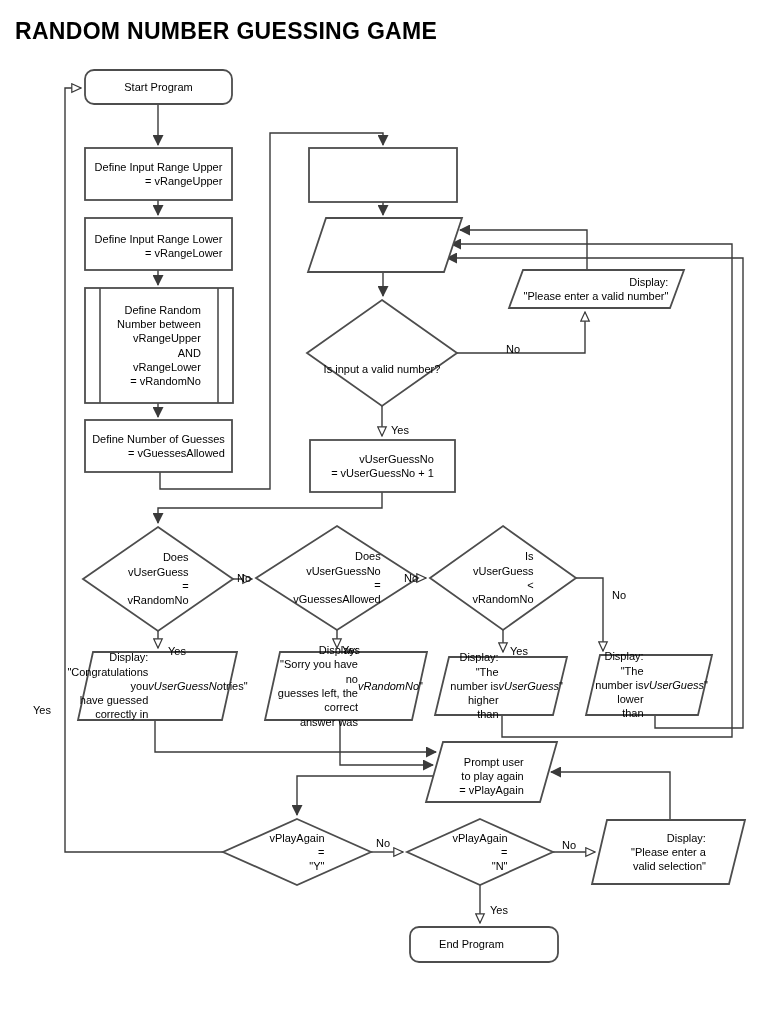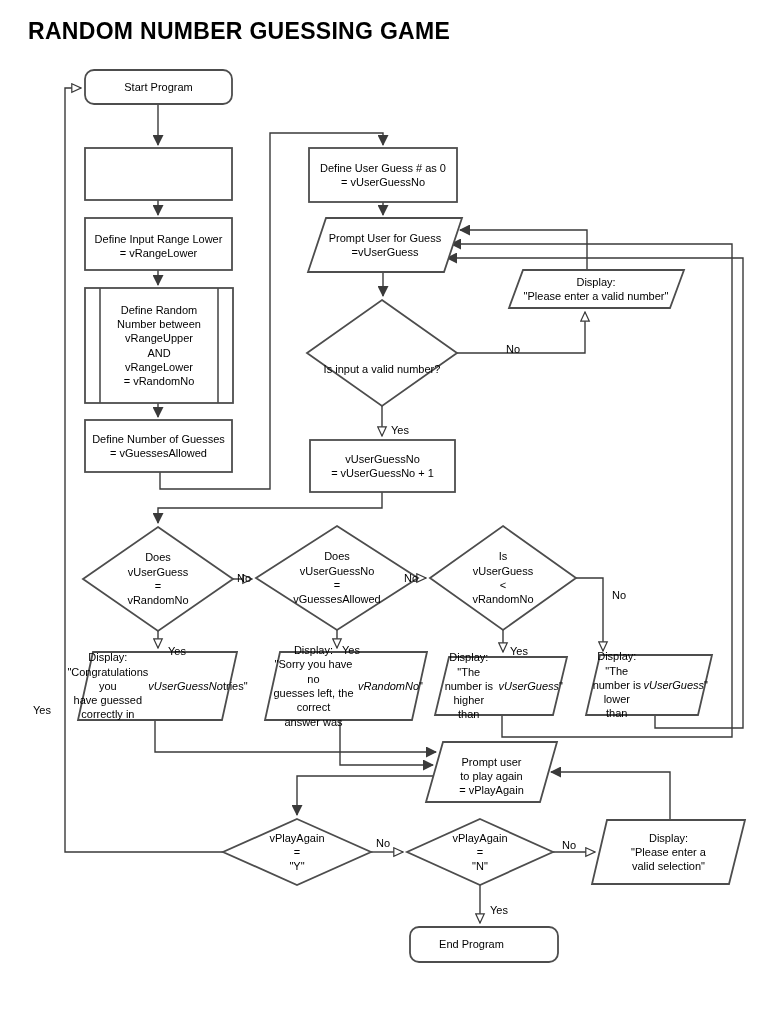--- a/index.html
+++ b/index.html
@@ -9,31 +9,31 @@
     --line:#3a3a3a;
     --text:#000000;
   }
   *{box-sizing:border-box;margin:0;padding:0;}
   body{background:#e8e8e8;font-family:"Liberation Sans",sans-serif;}
   .page{
     position:relative;width:768px;height:1024px;background:var(--background);
     overflow:hidden;margin:0 auto;
   }
   .title{
-    position:absolute;left:28px;top:18px;
+    position:absolute;left:15px;top:18px;
     font:bold 23px/1.2 "Liberation Sans",sans-serif;
     letter-spacing:.3px;color:var(--text);
   }
   svg.canvas{position:absolute;left:0;top:0;}
   svg .shape{fill:var(--shape_fill);stroke:var(--shape_stroke);stroke-width:1.8;}
   svg .bar{stroke:var(--shape_stroke);stroke-width:1.6;}
   svg .conn{fill:none;stroke:var(--line);stroke-width:1.4;}
   .node-label{
     position:absolute;display:flex;align-items:center;justify-content:center;
-    text-align:center;font:11px/1.3 "Liberation Sans",sans-serif;color:var(--text);
+    text-align:right;font:11px/1.3 "Liberation Sans",sans-serif;color:var(--text);
     white-space:pre-line;pointer-events:none;
   }
   .edge-label{
     position:absolute;font:11px/1.1 "Liberation Sans",sans-serif;color:var(--text);
     pointer-events:none;
     margin-top:12px;
   }
 </style>
 </head>
 <body>
@@ -104,34 +104,32 @@
       <polygon class="shape" points="600,655 712,655 698,715 586,715"></polygon>
       <polygon class="shape" points="443,742 557,742 540,802 426,802"></polygon>
       <polygon class="shape" points="297,819 371,852 297,885 223,852"></polygon>
       <polygon class="shape" points="480,819 553,852 480,885 407,852"></polygon>
       <polygon class="shape" points="607,820 745,820 729,884 592,884"></polygon>
       <rect class="shape" x="410" y="927" width="148" height="35" rx="9"></rect>
     </g>
   </svg>
 
   <div class="node-label" style="left:85px;top:70px;width:147px;height:34px">Start Program</div>
+  <div class="node-label" style="left:85px;top:148px;width:147px;height:52px">Define Input Range Upper
+= vRangeUpper</div>
   <div class="node-label" style="left:85px;top:218px;width:147px;height:56px">Define Input Range Lower
 = vRangeLower</div>
   <div class="node-label" style="left:100px;top:288px;width:118px;height:115px">Define Random
 Number between
 vRangeUpper
 AND
 vRangeLower
 = vRandomNo</div>
   <div class="node-label" style="left:85px;top:420px;width:147px;height:52px">Define Number of Guesses
 = vGuessesAllowed</div>
-  <div class="node-label" style="left:309px;top:148px;width:148px;height:54px">Define User Guess # as 0
-= vUserGuessNo</div>
-  <div class="node-label" style="left:318px;top:218px;width:134px;height:54px">Prompt User for Guess
-=vUserGuess</div>
   <div class="node-label" style="left:512px;top:270px;width:168px;height:38px">Display:
 "Please enter a valid number"</div>
   <div class="node-label" style="left:312px;top:316px;width:140px;height:106px">Is input a valid number?</div>
   <div class="node-label" style="left:310px;top:440px;width:145px;height:52px">vUserGuessNo
 = vUserGuessNo + 1</div>
   <div class="node-label" style="left:88px;top:527px;width:140px;height:104px">Does
 vUserGuess
 =
 vRandomNo</div>
   <div class="node-label" style="left:261px;top:526px;width:152px;height:104px">Does

